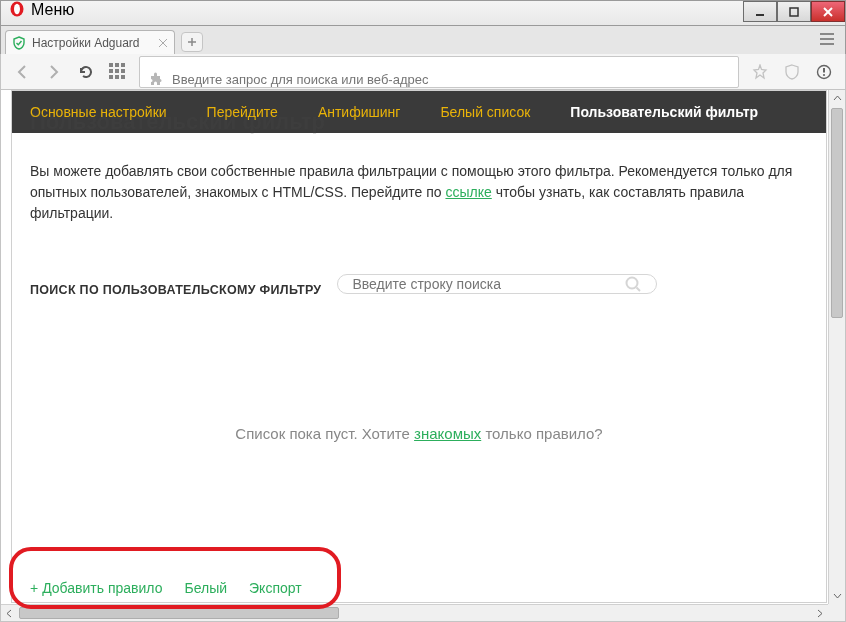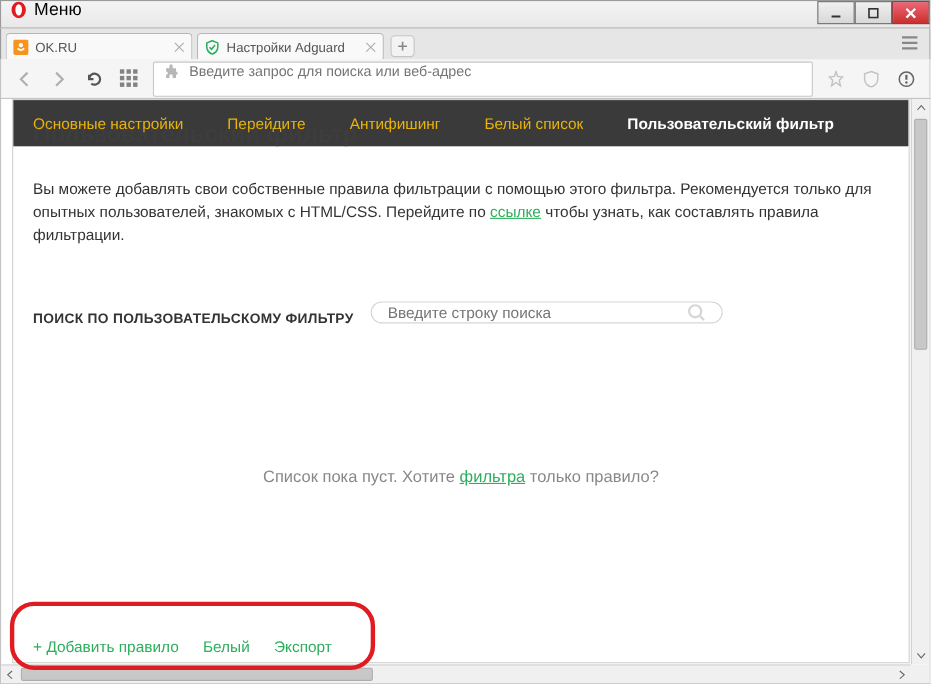--- a/index.html
+++ b/index.html
@@ -21,21 +21,21 @@
 .tab .tab-close { width: 10px; height: 10px; opacity: .6; flex-shrink: 0; }
 .add-tab { width: 22px; height: 20px; border: 1px solid #c5c5c5; border-radius: 4px; background: #f3f3f3; display: flex; align-items: center; justify-content: center; margin-left: 2px; margin-bottom: 2px; }
 .panels-icon { position: absolute; right: 10px; top: 6px; }
 
 
 .toolbar { height: 36px; background: #f5f5f5; border: 1px solid #c4c4c4; border-top: none; display: flex; align-items: center; padding: 0 10px; gap: 10px; }
 .tb-btn { width: 22px; height: 22px; display: flex; align-items: center; justify-content: center; opacity: .55; }
 .tb-btn.enabled { opacity: .9; }
 .speed-dial { width: 18px; height: 18px; display: grid; grid-template-columns: repeat(3,4px); grid-template-rows: repeat(3,4px); gap: 2px; }
 .speed-dial span { background: #777; }
-.urlbox { flex: 1; height: 32px; border: 1px solid #c8c8c8; background: #fff; display: flex; align-items: flex-start; border-radius: 2px; }
+.urlbox { flex: 1; height: 32px; border: 1px solid #c8c8c8; background: #fff; display: flex; align-items: flex-end; border-radius: 2px; }
 .urlbox .puzzle { margin: 0 8px; opacity: .6; }
 .urlbox input { flex: 1; border: none; outline: none; font-size: 13px; color: #888; background: transparent; }
 .tb-right { display: flex; gap: 10px; align-items: center; }
 
 
 .viewport { position: absolute; left: 0; right: 0; top: 90px; bottom: 0; border-left: 1px solid #c4c4c4; border-right: 1px solid #c4c4c4; border-bottom: 1px solid #c4c4c4; }
 .content { position: absolute; left: 10px; right: 18px; top: 0; bottom: 18px; overflow: hidden; background: #fff; border: 1px solid #d0d0d0; }
 .vscroll { position: absolute; right: 0; top: 0; width: 17px; bottom: 17px; background: #f0f0f0; border-left: 1px solid #d0d0d0; }
 .vscroll .thumb { position: absolute; left: 2px; right: 2px; top: 18px; height: 210px; background: #c8c8c8; border: 1px solid #aeaeae; border-radius: 2px; }
 .vscroll .arr { position: absolute; left: 0; right: 0; height: 17px; display: flex; align-items: center; justify-content: center; }
@@ -93,32 +93,20 @@
           <line x1="1" y1="1" x2="9" y2="9" stroke="#fff" stroke-width="2"></line>
           <line x1="9" y1="1" x2="1" y2="9" stroke="#fff" stroke-width="2"></line>
         </svg>
       </div>
   </div>
 </div>
 
 <div class="tabstrip">
   <div class="tab">
     <svg class="favicon" viewBox="0 0 14 14">
-        <rect width="14" height="14" rx="2" fill="#f7931e"></rect>
-        <circle cx="7" cy="5" r="2" fill="#fff"></circle>
-        <path d="M4 8 Q7 11 10 8" stroke="#fff" stroke-width="1.5" fill="none"></path>
-      </svg>
-    <span class="tab-title">OK.RU</span>
-    <svg class="tab-close" viewBox="0 0 10 10">
-        <line x1="1" y1="1" x2="9" y2="9" stroke="#777"></line>
-        <line x1="9" y1="1" x2="1" y2="9" stroke="#777"></line>
-      </svg>
-  </div>
-  <div class="tab">
-    <svg class="favicon" viewBox="0 0 14 14">
         <path d="M7 1 L12 3 V7 C12 10 9.5 12.5 7 13 C4.5 12.5 2 10 2 7 V3 Z" fill="none" stroke="#2cae5c" stroke-width="1.4"></path>
         <path d="M4.5 7 L6.3 8.8 L9.5 5" fill="none" stroke="#2cae5c" stroke-width="1.4"></path>
       </svg>
     <span class="tab-title">Настройки Adguard</span>
     <svg class="tab-close" viewBox="0 0 10 10">
         <line x1="1" y1="1" x2="9" y2="9" stroke="#777"></line>
         <line x1="9" y1="1" x2="1" y2="9" stroke="#777"></line>
       </svg>
   </div>
   <div class="add-tab">
@@ -210,21 +198,21 @@
       <div class="ag-search-label">ПОИСК ПО ПОЛЬЗОВАТЕЛЬСКОМУ ФИЛЬТРУ</div>
       <div class="ag-search-box">
         <input type="text" placeholder="Введите строку поиска" style="">
         <svg class="mag" width="18" height="18" viewBox="0 0 18 18">
             <circle cx="8" cy="8" r="5.5" fill="none" stroke="#888" stroke-width="2"></circle>
             <line x1="12.5" y1="12.5" x2="16" y2="16" stroke="#888" stroke-width="2"></line>
           </svg>
       </div>
     </div>
     <div class="ag-empty">
-      <span>Список пока пуст. Хотите </span><a>фильтра</a><span> только правило?</span>
+      <span>Список пока пуст. Хотите </span><a>знакомых</a><span> только правило?</span>
     </div>
     <div class="ag-actions">
       <a><span class="plus">+</span><span>Добавить правило</span></a>
       <a>Белый</a>
       <a>Экспорт</a>
     </div>
   </div>
 
   <div class="vscroll">
     <div class="arr up">

